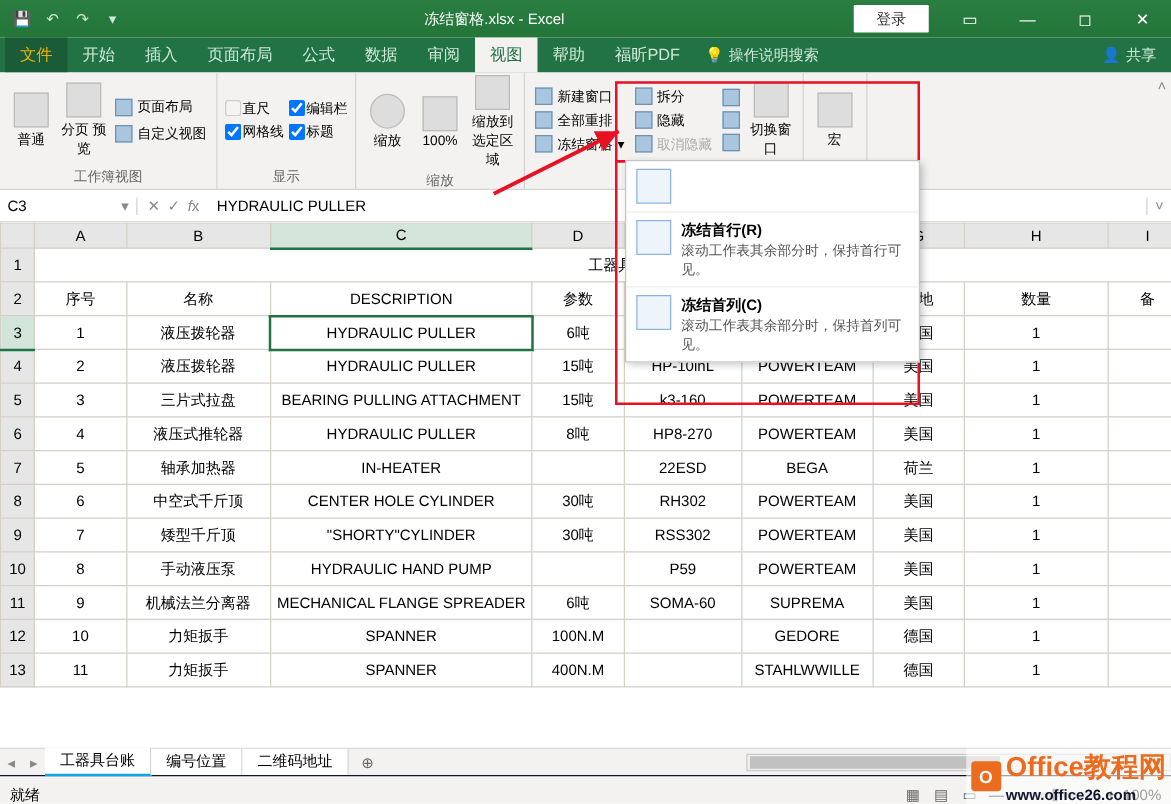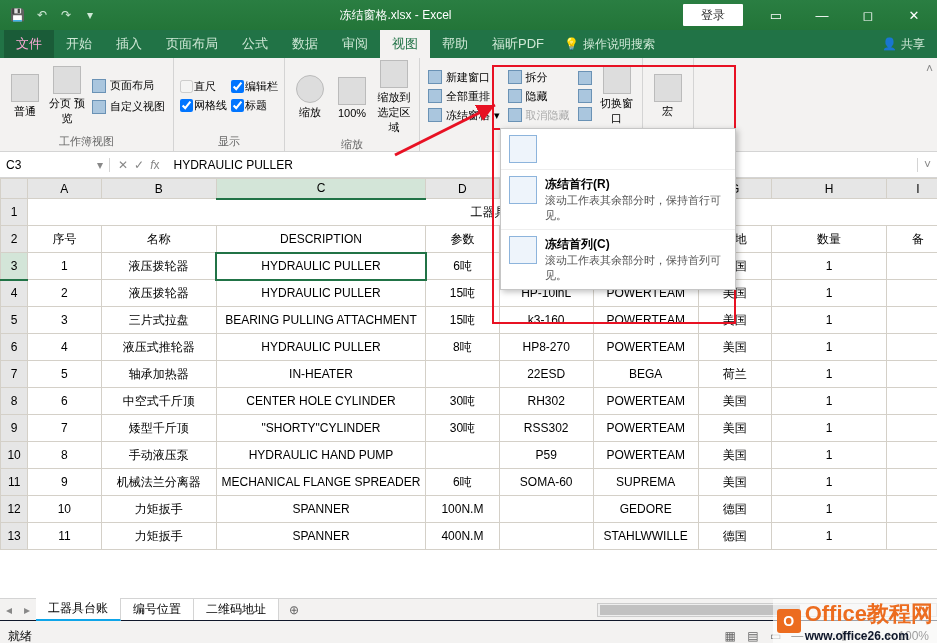--- a/index.html
+++ b/index.html
@@ -10,21 +10,21 @@
 .titlebar .qat { display: flex; gap: 4px; padding: 0 8px; }
 .titlebar .qat span { width: 20px; height: 20px; display: flex; align-items: center; justify-content: center; color: #cfe8d6; }
 .titlebar .title { flex: 1; text-align: center; font-size: 12px; color: #fff; }
 .titlebar .winbtns { display: flex; }
 .titlebar .winbtns button { width: 46px; height: 30px; background: transparent; border: none; color: #fff; font-size: 13px; }
 .login-btn { background: #fff; color: #333; width: 60px; height: 22px; border: none; font-size: 12px; border-radius: 1px; margin-right: 10px; }
 
 
 .menutabs { height: 28px; background: #217346; display: flex; align-items: center; padding-left: 4px; }
 .menutabs .tab { padding: 0 12px; color: #cfe8d6; font-size: 13px; height: 28px; line-height: 28px; cursor: pointer; }
-.menutabs .tab.file { background: #1a5c38; color: #f9a8d4; font-family: Liberation Serif, serif; }
+.menutabs .tab.file { background: #1a5c38; color: #eab308; font-family: Liberation Serif, serif; }
 .menutabs .tab.active { background: #f3f2f1; color: #217346; }
 .menutabs .tell { display: flex; align-items: center; gap: 4px; margin-left: 8px; color: #cfe8d6; }
 .menutabs .share { margin-left: auto; margin-right: 12px; color: #cfe8d6; display: flex; align-items: center; gap: 4px; }
 
 
 .ribbon { height: 94px; background: #f3f2f1; border-bottom: 1px solid #d4d4d4; display: flex; position: relative; }
 .rgroup { border-right: 1px solid #d4d4d4; padding: 2px 6px 0 6px; display: flex; flex-direction: column; height: 100%; }
 .rgroup .glabel { font-size: 11px; color: #666; text-align: center; padding: 2px 0; }
 .rgroup .gbody { flex: 1; display: flex; align-items: center; gap: 4px; }
 .rbtn-big { width: 38px; display: flex; flex-direction: column; align-items: center; gap: 2px; font-size: 11px; text-align: center; }

